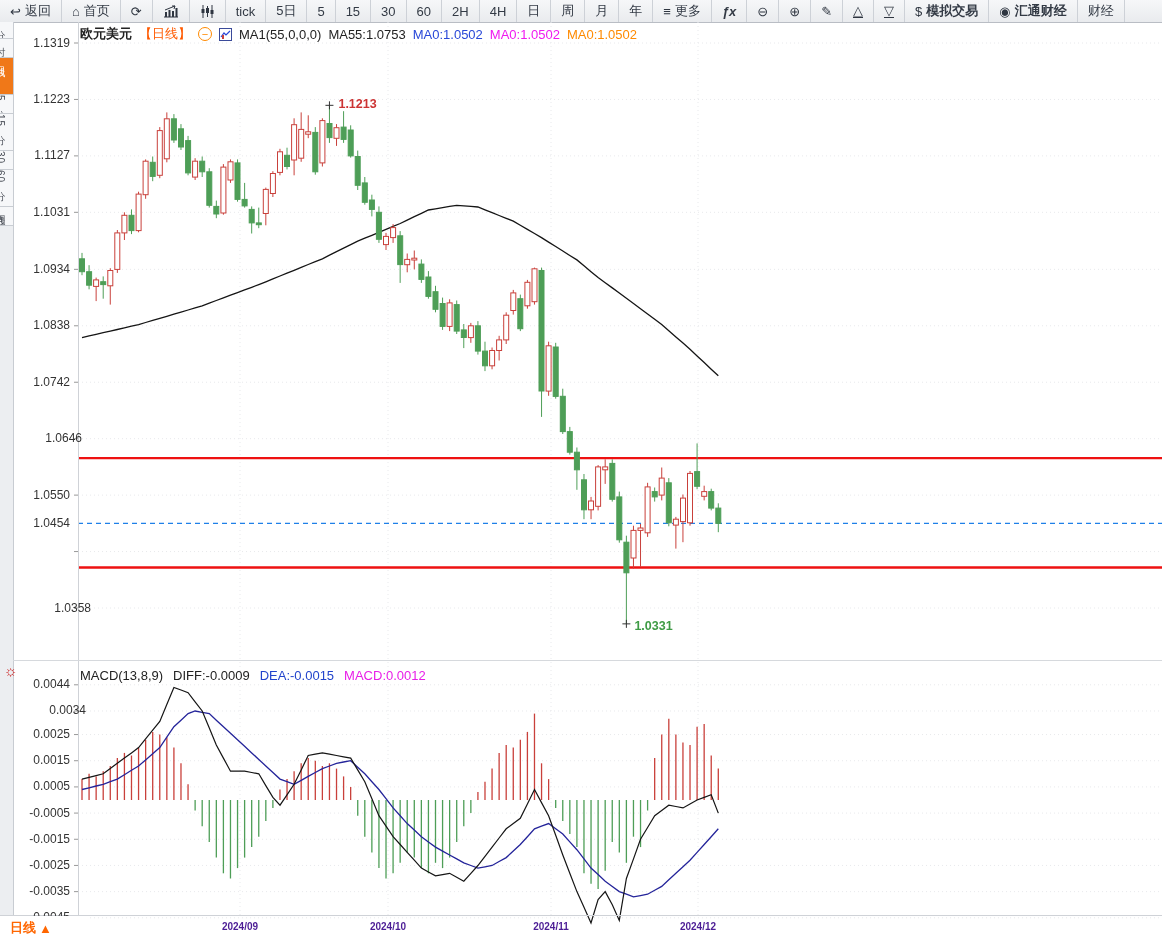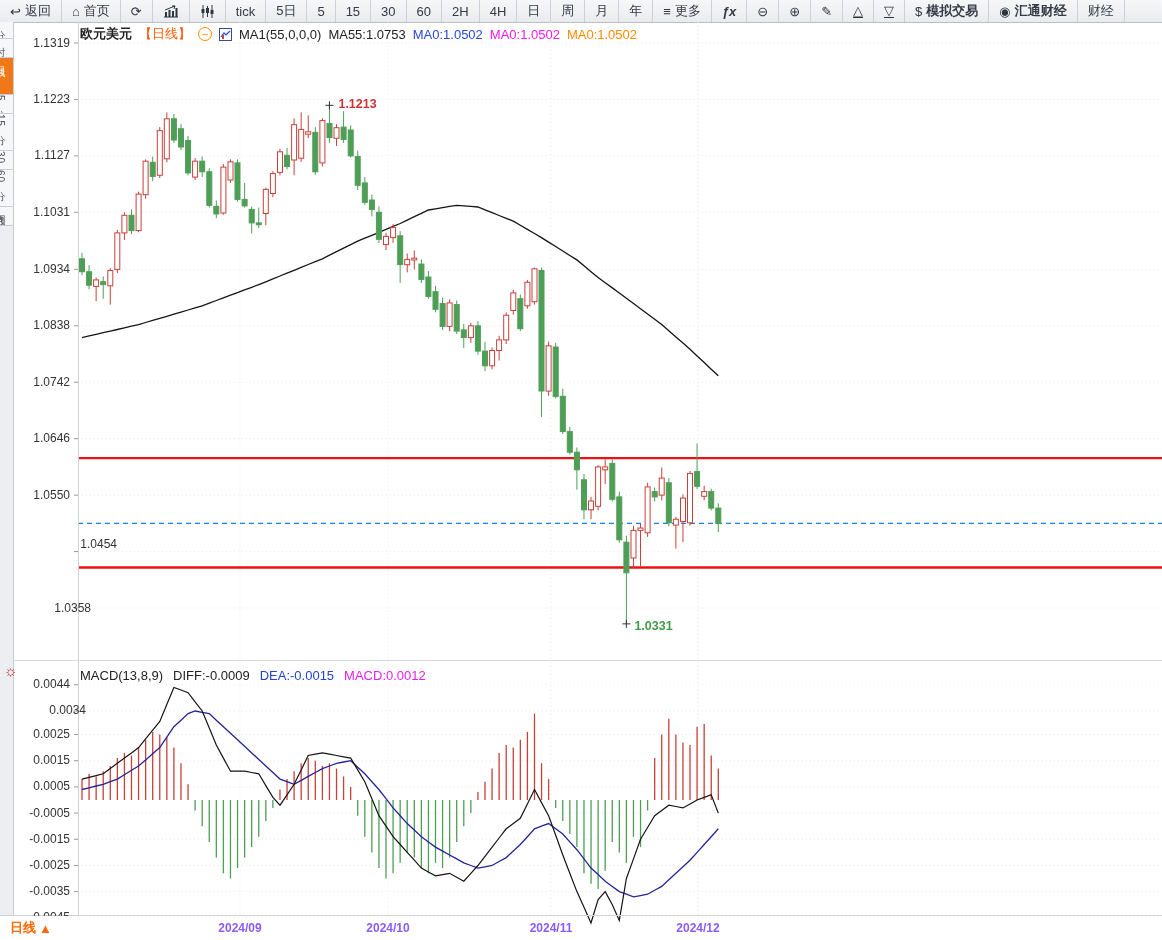--- a/index.html
+++ b/index.html
@@ -17,21 +17,21 @@
   
   #left-strip{position:absolute;left:0;top:22px;width:13px;height:893px;background:#eceef1;
     border-right:1px solid #c8ccd2;overflow:hidden;}
   .strip-item{width:13px;overflow:hidden;background:#f6f7f9;border-bottom:1px solid #c8ccd2;
     color:#4a4f58;font-size:10px;cursor:pointer;}
   .strip-item .vtxt{display:block;writing-mode:vertical-rl;margin-left:-6px;line-height:13px;letter-spacing:1px;}
   .strip-item.sel{background:#f07818;color:#fff;}
   
   #chart-svg{position:absolute;left:0;top:0;}
   .axis-label{position:absolute;width:70px;text-align:right;font-size:12px;color:#333;}
-  .x-label{position:absolute;width:70px;text-align:center;font-size:12px;font-weight:600;color:#8b5cf6;}
+  .x-label{position:absolute;width:70px;text-align:center;font-size:10px;font-weight:600;color:#4c1d95;}
   #price-legend{position:absolute;left:80px;top:25px;font-size:13px;color:#222;
     display:flex;align-items:center;gap:7px;white-space:nowrap;}
   #price-legend .sym{font-weight:600;}
   #price-legend .period{color:#ff5a00;}
   #price-legend .minus-ic{display:inline-flex;width:12px;height:12px;border:1px solid #ff8a00;
     border-radius:50%;color:#ff8a00;font-size:11px;line-height:10px;align-items:center;justify-content:center;}
   #price-legend .blue{color:#2948d8;} #price-legend .magenta{color:#f019f0;} #price-legend .orange{color:#ff8a00;}
   #macd-legend{position:absolute;left:80px;top:668px;font-size:13px;color:#222;
     display:flex;gap:10px;white-space:nowrap;}
   #macd-legend .dea{color:#2244cc;} #macd-legend .macdv{color:#e81ee8;}
@@ -549,23 +549,23 @@
     <span id="sun-icon">☼</span>
 
     <div id="axis-labels">
         <div class="axis-label" style="left: 0px; top: 35.5px;">1.1319</div>
         <div class="axis-label" style="left: 0px; top: 91.9412px;">1.1223</div>
         <div class="axis-label" style="left: 0px; top: 148.382px;">1.1127</div>
         <div class="axis-label" style="left: 0px; top: 204.824px;">1.1031</div>
         <div class="axis-label" style="left: 0px; top: 261.853px;">1.0934</div>
         <div class="axis-label" style="left: 0px; top: 318.294px;">1.0838</div>
         <div class="axis-label" style="left: 0px; top: 374.735px;">1.0742</div>
-        <div class="axis-label" style="left: 0px; top: 431.176px;">1.0646</div>
+        <div class="axis-label" style="left: 0px; top: 431.176px; padding-left: 12px;">1.0646</div>
         <div class="axis-label" style="left: 0px; top: 487.618px;">1.0550</div>
-        <div class="axis-label" style="left: 0px; top: 537px; padding-left: 47px;">1.0454</div>
+        <div class="axis-label" style="left: 0px; top: 516px;">1.0454</div>
         <div class="axis-label" style="left: 0px; top: 600.5px; margin-left: 21px;">1.0358</div>
         <div class="axis-label" style="left: 0px; top: 677.308px;">0.0044</div>
         <div class="axis-label" style="left: 16px; top: 703.488px;">0.0034</div>
         <div class="axis-label" style="left: 0px; top: 727.05px;">0.0025</div>
         <div class="axis-label" style="left: 0px; top: 753.23px;">0.0015</div>
         <div class="axis-label" style="left: 0px; top: 779.41px;">0.0005</div>
         <div class="axis-label" style="left: 0px; top: 805.59px;">-0.0005</div>
         <div class="axis-label" style="left: 0px; top: 831.77px;">-0.0015</div>
         <div class="axis-label" style="left: 0px; top: 857.95px;">-0.0025</div>
         <div class="axis-label" style="left: 0px; top: 884.13px;">-0.0035</div>

